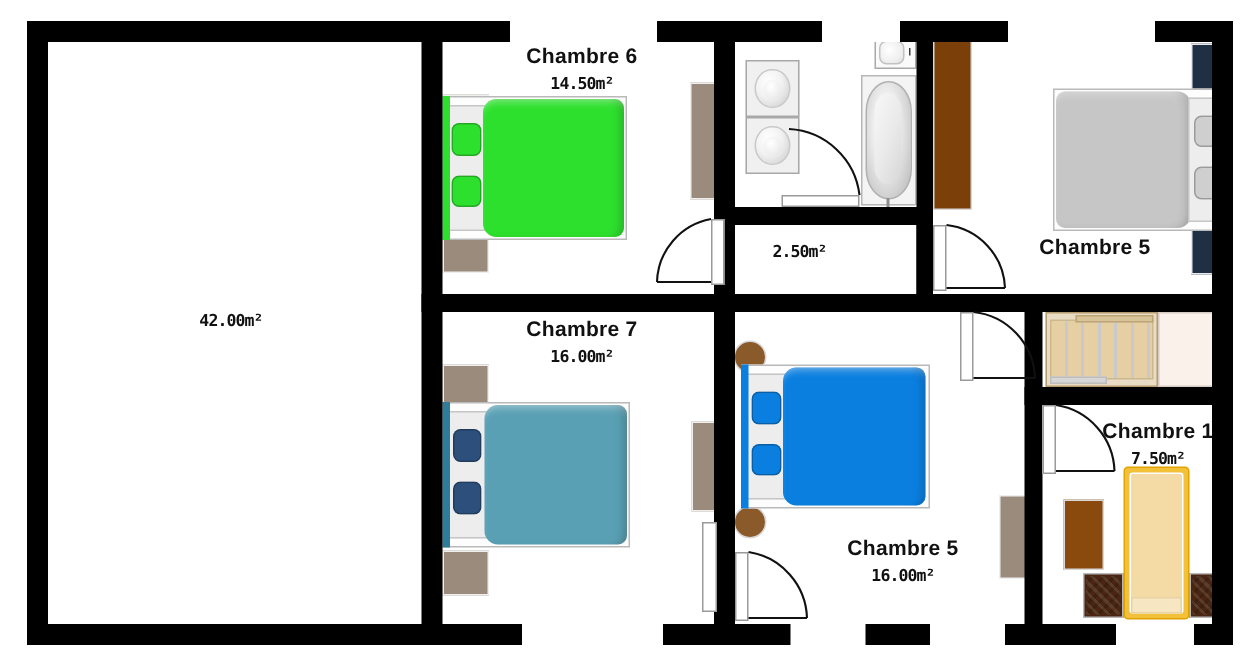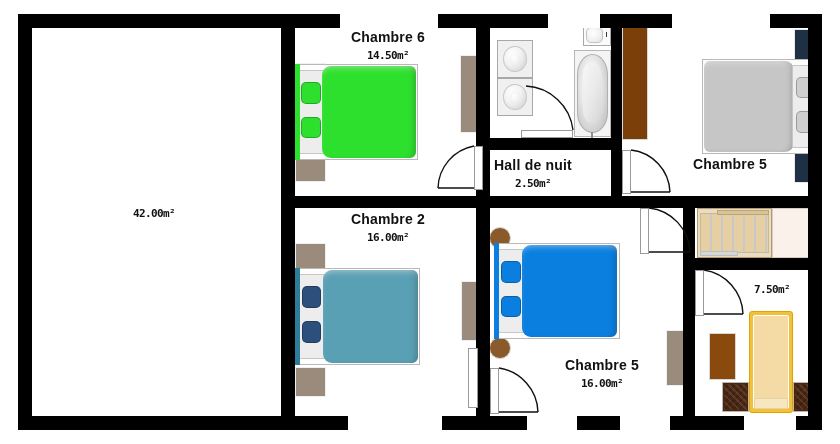--- a/index.html
+++ b/index.html
@@ -425,31 +425,31 @@
     <span class="nm">Chambre 6</span>
     <span class="ar">14.50m²</span>
   </div>
 
 
   <div class="room-label" style="left:655px;top:156px;width:150px;">
     <span class="nm">Chambre 5</span>
   </div>
 
   <div class="room-label" style="left:458px;top:157px;width:150px;">
-    <span class="nm">Hall de nuit</span>
     <span class="ar">2.50m²</span>
   </div>
 
   <div class="room-label" style="left:313px;top:211px;width:150px;">
-    <span class="nm">Chambre 2</span>
+    <span class="nm">Chambre 7</span>
     <span class="ar">16.00m²</span>
   </div>
 
   <div class="room-label" style="left:527px;top:357px;width:150px;">
     <span class="nm">Chambre 5</span>
     <span class="ar">16.00m²</span>
   </div>
 
   <div class="room-label" style="left:712px;top:279px;width:120px;">
+    <span class="nm">Chambre 1</span>
     <span class="ar">7.50m²</span>
   </div>
 
 </div>
 
 </body></html>

